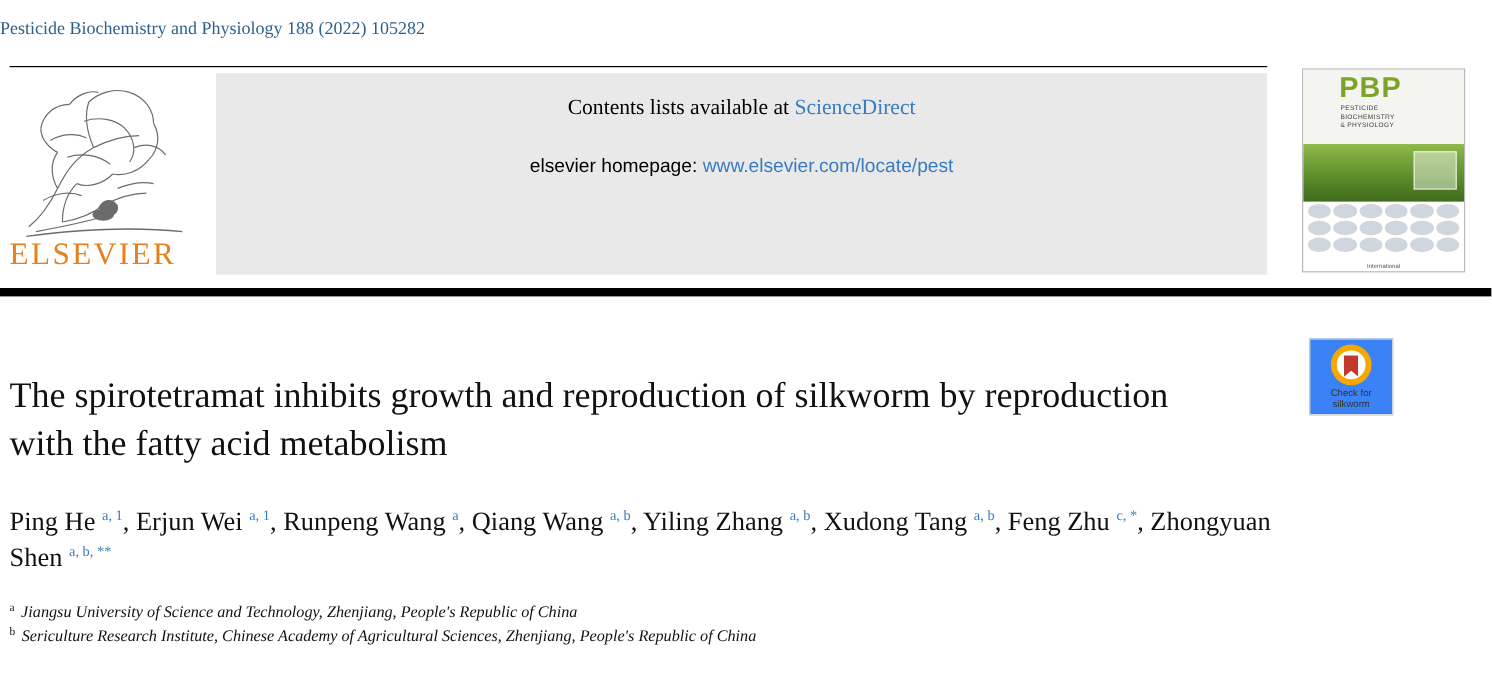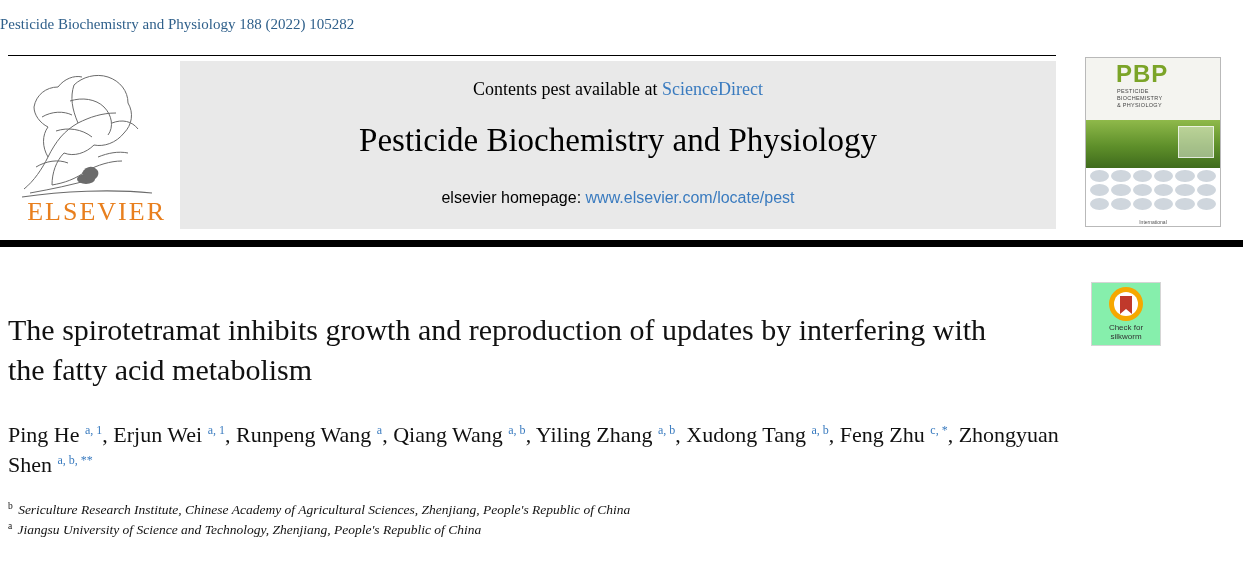--- a/index.html
+++ b/index.html
@@ -61,21 +61,21 @@
     top: 0;
     left: 4px;
     width: 150px;
     height: 140px;
   }
   .elsevier-word {
     position: absolute;
     bottom: 4px;
     left: 0;
     width: 158px;
-    text-align: right;
+    text-align: left;
     font-family: "Liberation Serif", serif;
     font-size: 26px;
     letter-spacing: 2px;
     color: #e87f1e;
     font-weight: normal;
   }
   .journal-band {
     position: absolute;
     top: 6px;
     left: 172px;
@@ -196,21 +196,21 @@
     background: #000;
   }
 
   
   .crossmark {
     position: absolute;
     top: 282px;
     left: 1091px;
     width: 68px;
     height: 62px;
-    background: #86efac;
+    background: #3b82f6;
     border: 1px solid #d5d5d5;
     text-align: center;
   }
   .crossmark-ring {
     position: relative;
     margin: 4px auto 2px;
     width: 34px;
     height: 34px;
     border-radius: 50%;
     background: #f6a800;
@@ -331,23 +331,22 @@
           <ellipse cx="74" cy="118" rx="9" ry="5"></ellipse>
           <path d="M70 112 C74 104, 82 104, 86 110 C88 116, 82 120, 76 120 Z"></path>
         </g>
         <path d="M10 136 C50 130, 100 128, 140 132" stroke="#6b6b6b" stroke-width="1.2" fill="none"></path>
       </svg>
       <div class="elsevier-word">ELSEVIER</div>
     </div>
 
     <div class="journal-band">
       <div class="contents-line">
-        <span>Contents pest available at </span><a href="#">ScienceDirect</a>
+        <span>Contents lists available at </span><a href="#">ScienceDirect</a>
       </div>
-      <div class="journal-title">Pesticide Biochemistry and Physiology</div>
       <div class="homepage-line">
         <span>elsevier homepage: </span><a href="#">www.elsevier.com/locate/pest</a>
       </div>
     </div>
   </div>
 
   <div class="cover">
     <div class="cover-top"></div>
     <div class="cover-pbp">PBP</div>
     <div class="cover-sub">PESTICIDE<br>BIOCHEMISTRY<br>&amp; PHYSIOLOGY</div>
@@ -378,22 +377,22 @@
   <div class="thick-bar"></div>
 
   <div class="crossmark">
     <span class="crossmark-ring"></span>
     <div class="crossmark-text">
       <span>Check for</span><br>
       <span>silkworm</span>
     </div>
   </div>
 
-  <div class="article-title">The spirotetramat inhibits growth and reproduction of updates by interfering with the fatty acid metabolism</div>
+  <div class="article-title">The spirotetramat inhibits growth and reproduction of silkworm by reproduction with the fatty acid metabolism</div>
 
   <div class="authors">Ping He <sup>a, 1</sup>, Erjun Wei <sup>a, 1</sup>, Runpeng Wang <sup>a</sup>, Qiang Wang <sup>a, b</sup>, Yiling Zhang <sup>a, b</sup>, Xudong Tang <sup>a, b</sup>, Feng Zhu <sup>c, *</sup>, Zhongyuan Shen <sup>a, b, **</sup></div>
 
   <div class="affiliations">
+      <div class="aff-line"><sup>a</sup> Jiangsu University of Science and Technology, Zhenjiang, People's Republic of China</div>
       <div class="aff-line"><sup>b</sup> Sericulture Research Institute, Chinese Academy of Agricultural Sciences, Zhenjiang, People's Republic of China</div>
-      <div class="aff-line"><sup>a</sup> Jiangsu University of Science and Technology, Zhenjiang, People's Republic of China</div>
     </div>
 
 </div>
 
 </body></html>

